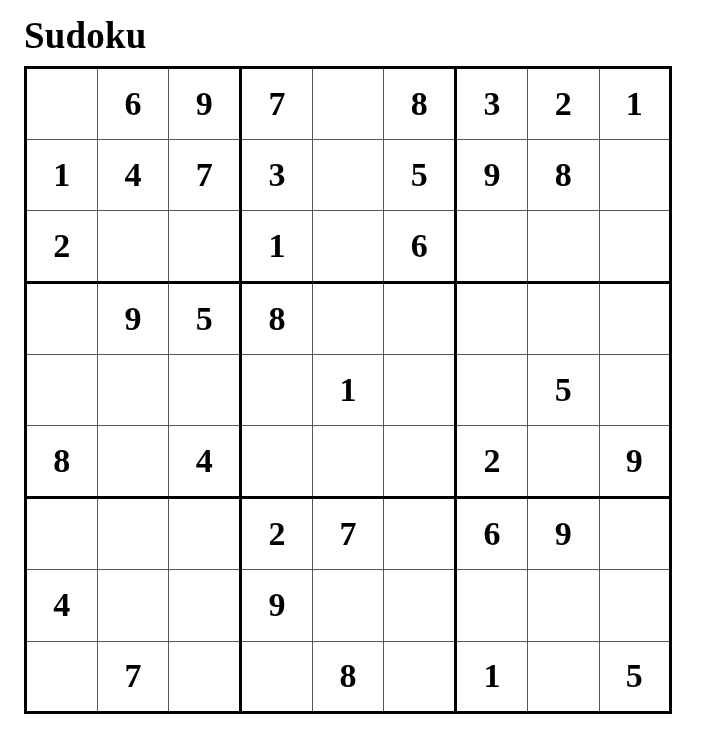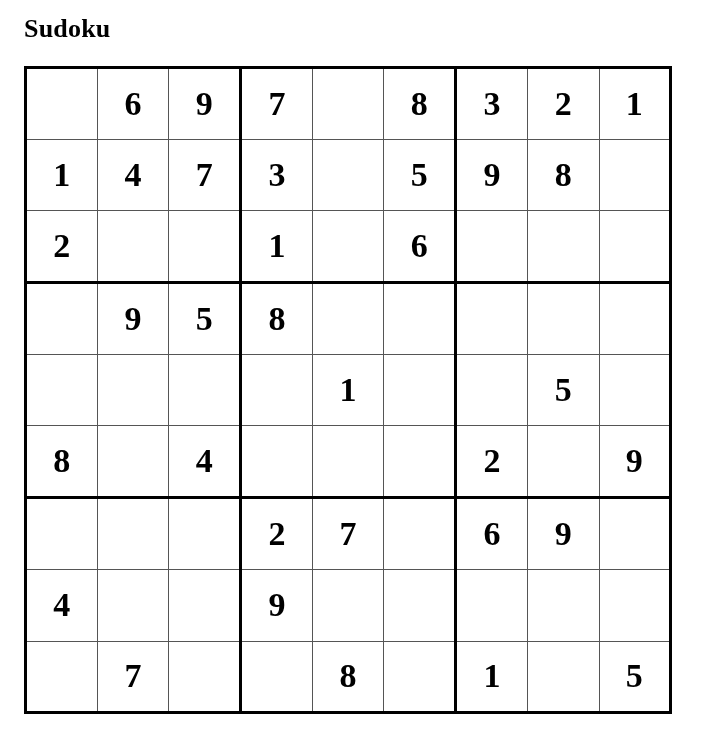--- a/index.html
+++ b/index.html
@@ -12,21 +12,21 @@
     height: 749px;
     font-family: "Liberation Serif", serif;
     position: relative;
     overflow: hidden;
   }
   #page-title {
     position: absolute;
     left: 24px;
     top: 14px;
     font-family: "Liberation Serif", serif;
-    font-size: 26px;
+    font-size: 37px;
     font-weight: bold;
     color: #000000;
     letter-spacing: 0.2px;
   }
   #board {
     position: absolute;
     left: 24px;
     top: 66px;
     width: 646px;
     height: 646px;

